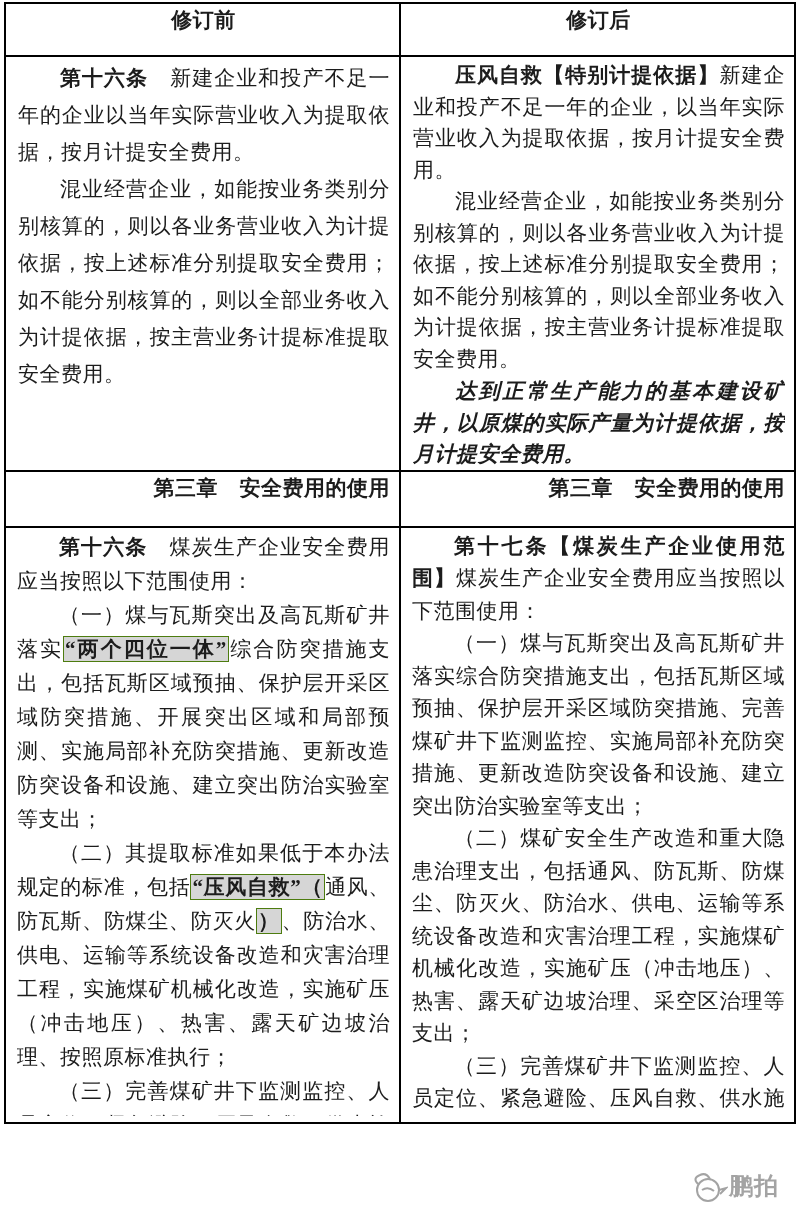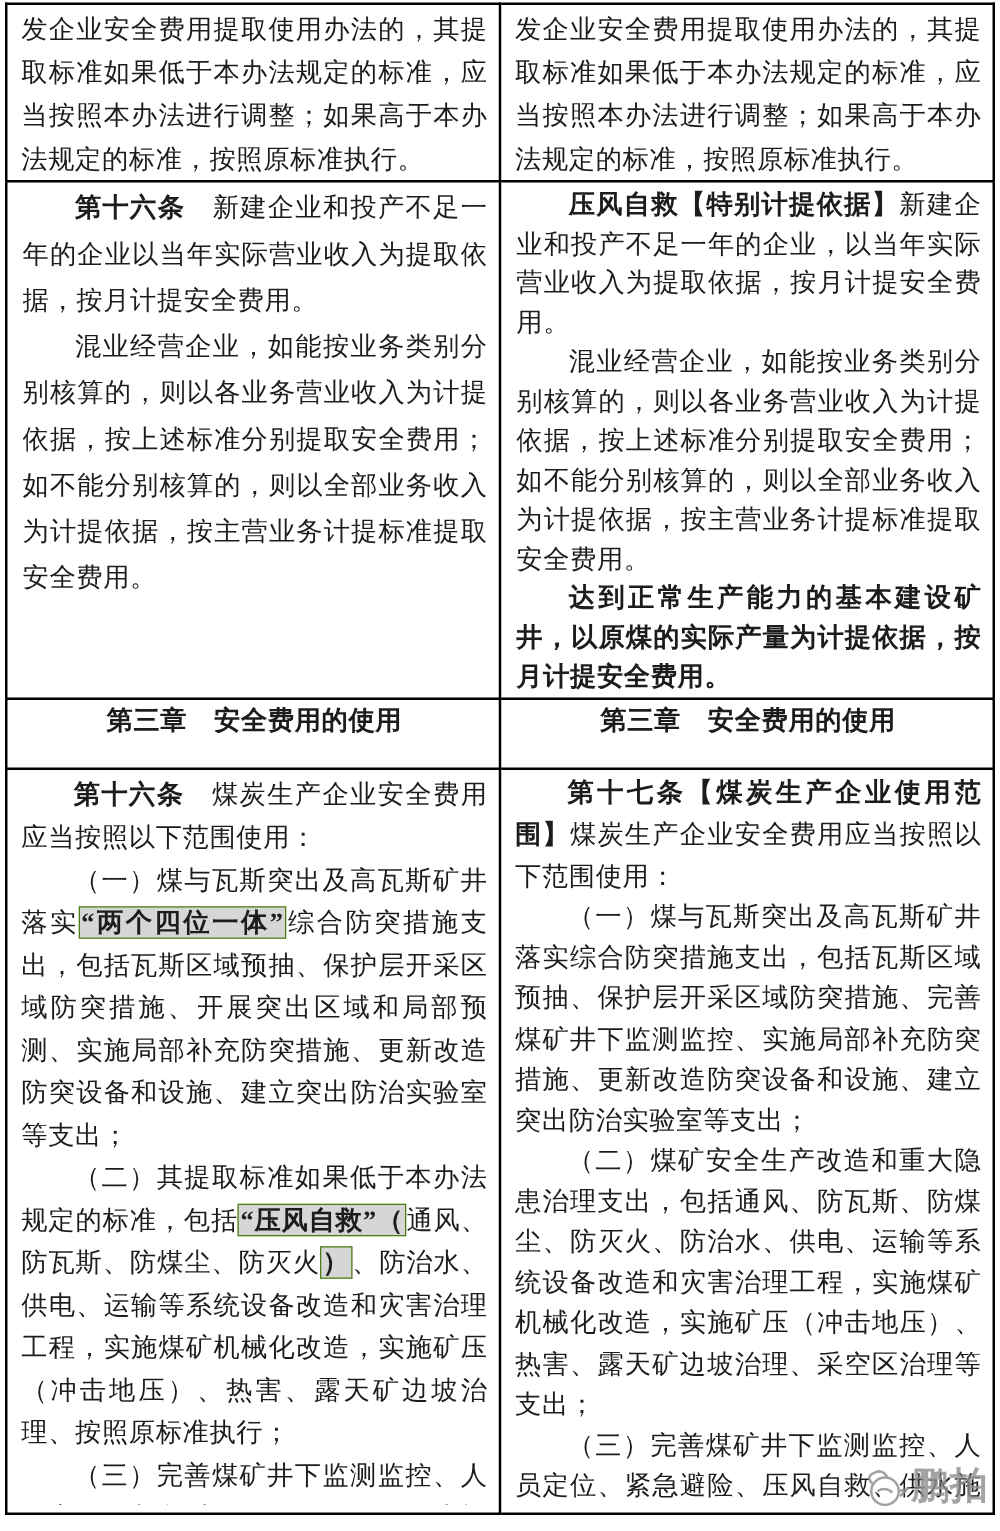--- a/index.html
+++ b/index.html
@@ -29,21 +29,21 @@
     text-align:center;
     vertical-align:middle;
     font-family:"Liberation Sans","DejaVu Sans",sans-serif;
     font-weight:bold;
     font-size:28px;
     padding:0;
     letter-spacing:1px;
   }
   td.chap{
     height:52px;
-    text-align:center;
+    text-align:right;
     vertical-align:middle;
     font-family:"Liberation Sans","DejaVu Sans",sans-serif;
     font-weight:bold;
     font-size:26px;
     padding:0;
     letter-spacing:1px;
     border-radius:16px;
   }
   tr.row-one td{height:137px;}
   tr.row-two td{height:373px;padding-left:12px;}
@@ -58,60 +58,53 @@
   .lh34 p{line-height:34px;}
   .lh325 p{line-height:32.5px;}
   .b{
     font-weight:bold;
     font-family:"Liberation Sans","DejaVu Sans",sans-serif;
     letter-spacing:0.5px;
   }
   p.boldpara{
     font-weight:bold;
     font-family:"Liberation Sans","DejaVu Sans",sans-serif;
+    font-style:italic;
   }
   .hl{
     background:#d6d6d6;
     border:1px solid #4d7c0f;
     font-weight:bold;
     padding:0 1px;
   }
   .wm{
     position:absolute;
     left:688px;top:1168px;
     display:flex;align-items:center;
     color:#8d8d8d;
     opacity:0.8;
     font-family:"Liberation Sans","DejaVu Sans",sans-serif;
     font-weight:bold;
-    font-size:30px;
+    font-size:24px;
     letter-spacing:1px;
     pointer-events:none;
   }
   .wm svg{margin-right:1px;}
 </style>
 </head>
 <body>
 
 <div class="page">
   <table class="cmp">
     <tbody>
+      <tr>
+        <td class="head">修订前</td>
+        <td class="head">修订后</td>
+      </tr>
 
-      <tr class="row-one">
-        <td class="lh345">
-          <div class="cellwrap">
-            <p class="para">发企业安全费用提取使用办法的，其提取标准如果低于本办法规定的标准，应当按照本办法进行调整；如果高于本办法规定的标准，按照原标准执行。</p>
-          </div>
-        </td>
-        <td class="lh345">
-          <div class="cellwrap">
-            <p class="para">发企业安全费用提取使用办法的，其提取标准如果低于本办法规定的标准，应当按照本办法进行调整；如果高于本办法规定的标准，按照原标准执行。</p>
-          </div>
-        </td>
-      </tr>
 
       <tr class="row-two">
         <td class="lh37">
           <div class="cellwrap">
             <p class="para ind"><span class="b">第十六条</span><span>　新建企业和投产不足一年的企业以当年实际营业收入为提取依据，按月计提安全费用。</span></p>
             <p class="para ind">混业经营企业，如能按业务类别分别核算的，则以各业务营业收入为计提依据，按上述标准分别提取安全费用；如不能分别核算的，则以全部业务收入为计提依据，按主营业务计提标准提取安全费用。</p>
           </div>
         </td>
         <td class="lh315">
           <div class="cellwrap">

